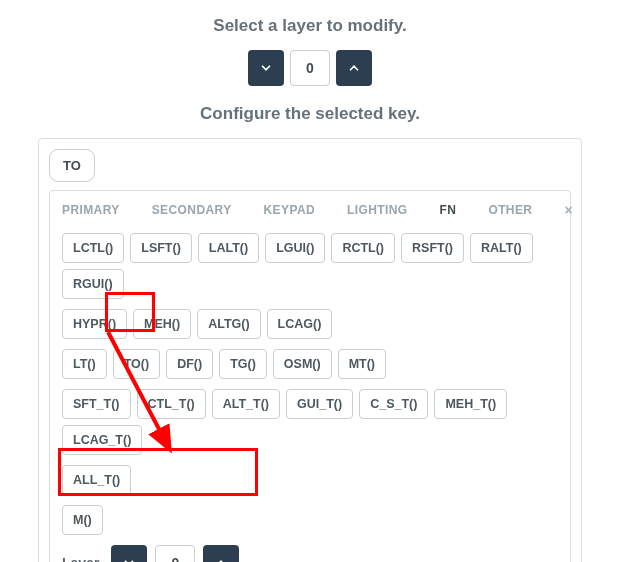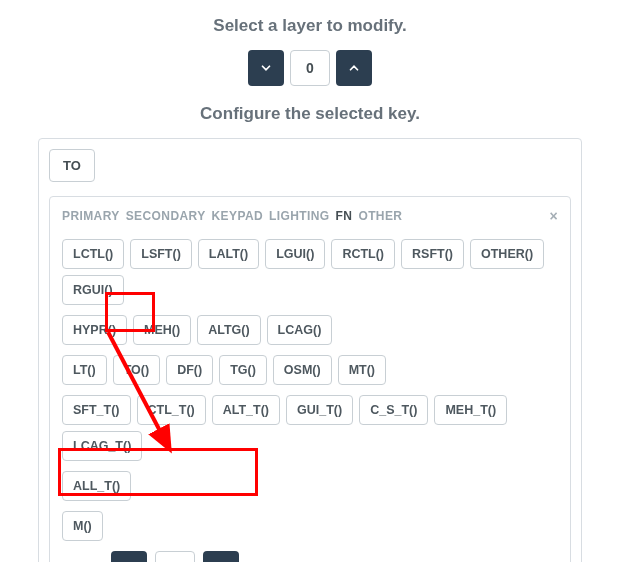--- a/index.html
+++ b/index.html
@@ -50,37 +50,37 @@
 }
 .panel {
   margin: 0 38px;
   border: 1px solid #d8dde2;
   border-radius: 4px;
   padding: 10px;
 }
 .key-chip {
   display: inline-block;
   border: 1px solid #c8cfd4;
-  border-radius: 4px;
+  border-radius: 9px;
   padding: 8px 13px;
   font-weight: 600;
   font-size: 13px;
   color: #454e53;
-  margin-bottom: 14px;
+  margin-bottom: 8px;
   cursor: pointer;
 }
 .inner {
   border: 1px solid #d8dde2;
   border-radius: 4px;
   padding: 12px 12px 14px 12px;
   position: relative;
 }
 .tabs {
   display: flex;
-  gap: 6px;
+  gap: 32px;
   font-size: 12px;
   font-weight: 700;
   color: #9aa5ad;
   letter-spacing: 0.4px;
   margin-bottom: 16px;
   align-items: center;
 }
 .tab { cursor: pointer; }
 .tab.active { color: #454e53; }
 .close {
@@ -166,21 +166,21 @@
       <span class="close">×</span>
     </div>
 
     <div class="row">
       <div class="kbtn">LCTL()</div>
       <div class="kbtn">LSFT()</div>
       <div class="kbtn">LALT()</div>
       <div class="kbtn">LGUI()</div>
       <div class="kbtn">RCTL()</div>
       <div class="kbtn">RSFT()</div>
-      <div class="kbtn">OTHER()</div>
+      <div class="kbtn">RALT()</div>
       <div class="kbtn">RGUI()</div>
     </div>
     <div class="row">
       <div class="kbtn">HYPR()</div>
       <div class="kbtn">MEH()</div>
       <div class="kbtn">ALTG()</div>
       <div class="kbtn">LCAG()</div>
     </div>
     <div class="row">
       <div class="kbtn">LT()</div>

